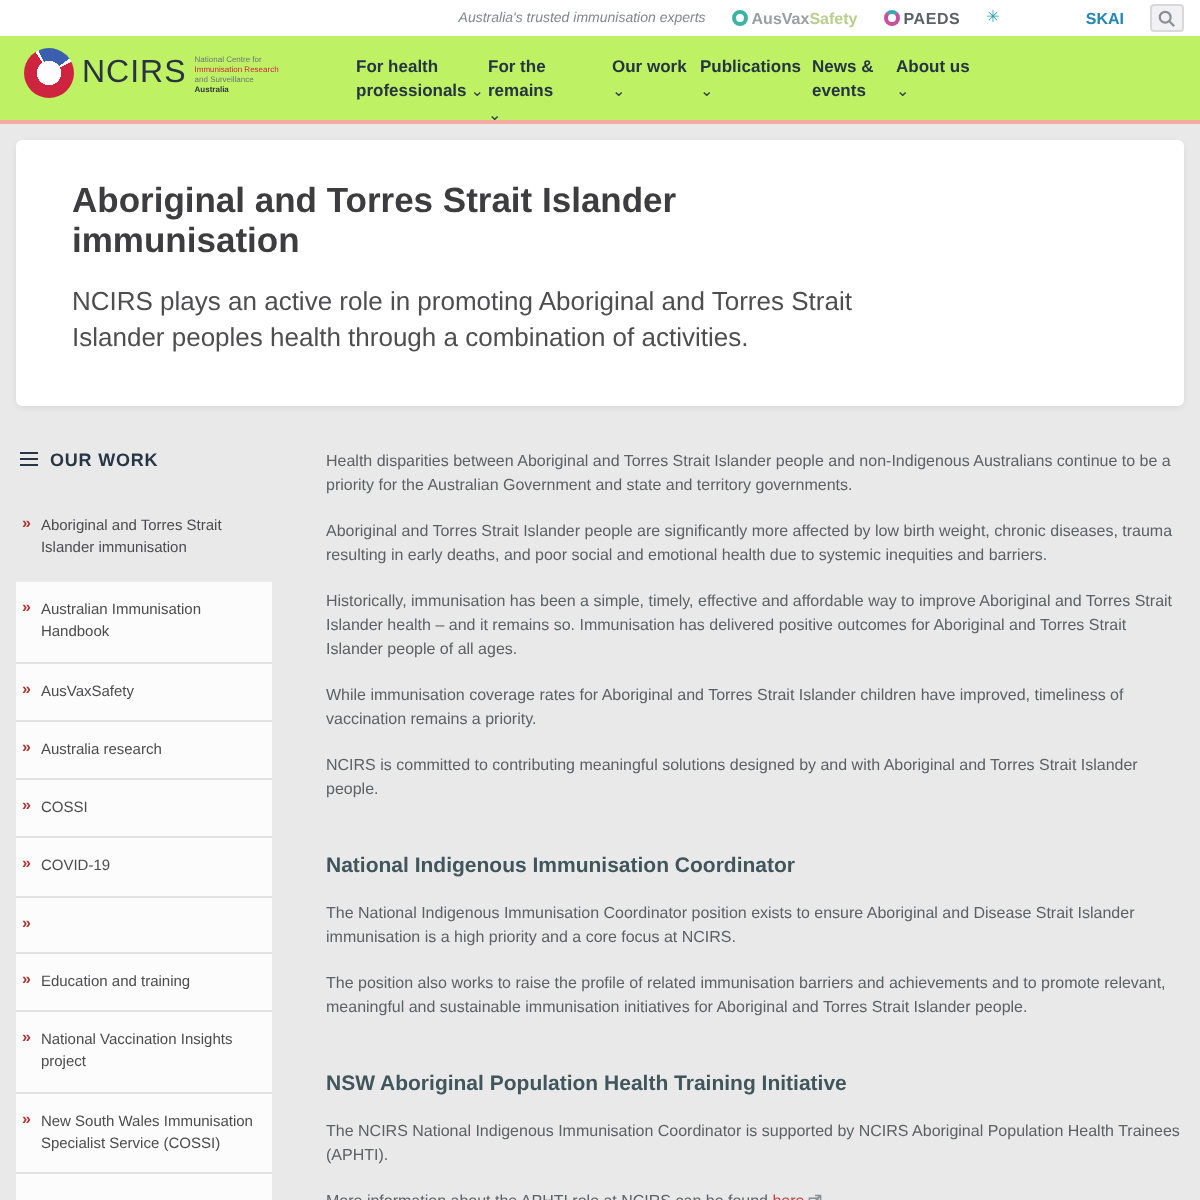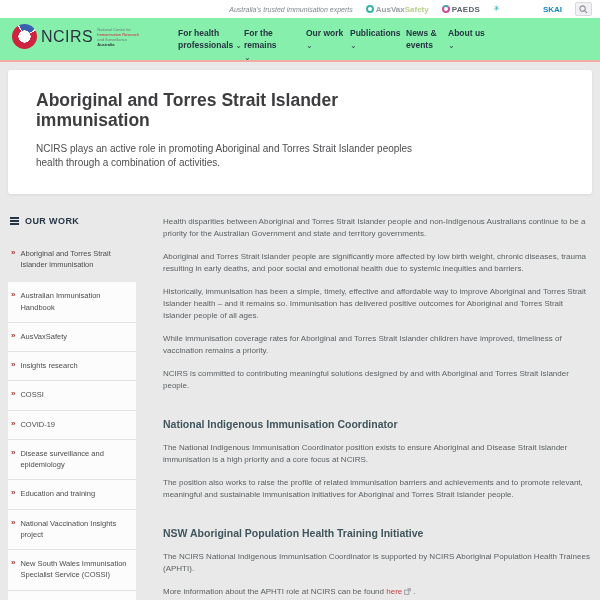--- a/index.html
+++ b/index.html
@@ -15,39 +15,39 @@
   .ring.pink { border:2px solid #c94f9e; border-top-color:#35a8b0; }
   .plogo-text { font-size:8px; font-weight:bold; }
   .ausvax-gray { color:#9aa0a2; }
   .ausvax-green { color:#b9cf8e; }
   .paeds-text { color:#5a6268; letter-spacing:.3px; }
   .skai-icon { color:#2aa0ae; font-size:8px; line-height:1; }
   .skai-text { color:#1f86b5;padding-left:41px; }
   .search-btn { width:17px; height:14px; background:#f1f1f3; border:1px solid #d9d9db; border-radius:2px; display:flex; align-items:center; justify-content:center; cursor:pointer; }
 
   
-  .mainbar { background:#86efac; border-bottom:2px solid #f2aca4; display:flex; align-items:flex-start; padding:6px 10px 16px 12px; height:44px; }
+  .mainbar { background:#bef264; border-bottom:2px solid #f2aca4; display:flex; align-items:flex-start; padding:6px 10px 16px 12px; height:44px; }
   .brand { display:flex; align-items:center; gap:4px; text-decoration:none; cursor:pointer; }
   .swirl { width:25px; height:25px; border-radius:50%; background:
       radial-gradient(circle at center, #fff 0 34%, rgba(0,0,0,0) 35%),
       conic-gradient(from -25deg, #3a5fae 0 80deg, #fff 80deg 88deg, #cf2440 88deg 352deg, #fff 352deg 360deg); }
   .brand-acronym { font-size:16px; font-weight:500; color:#2b3340; letter-spacing:.5px; }
   .brand-sub { display:flex; flex-direction:column; font-size:4px; line-height:1.25; color:#6e7478; }
   .brand-sub .red { color:#cf2440; }
   .brand-sub .bold { color:#2b3340; font-weight:bold; }
   .nav { margin-left:auto; width:412px; display:flex; padding-top:4px; }
   .nav-item { font-size:8.5px; font-weight:bold; color:#263542; line-height:1.4; text-decoration:none; cursor:pointer; }
   .nav-item .chev { display:block; font-size:8px; color:#35424e; font-weight:normal; }
   .nav-item.inline-chev .chev { display:inline; margin-left:2px; }
   .w66{width:66px;} .w62{width:62px;} .w44{width:44px;} .w56{width:56px;} .w42{width:42px;} .w45{width:45px;}
 
   
   .hero { margin:8px 8px 0 8px; background:#fff; border-radius:3px; box-shadow:0 1px 3px rgba(0,0,0,.07); padding:20px 28px 24px 28px; }
   .hero h1 { font-size:17.5px; line-height:1.16; color:#3d3d3f; font-weight:bold; max-width:420px; }
-  .hero p { margin-top:11px; font-size:10px; line-height:1.42; color:#4e4e50; max-width:400px; }
+  .hero p { margin-top:11px; font-size:13px; line-height:1.42; color:#4e4e50; max-width:400px; }
 
   
   .content { display:flex; padding:0 8px; margin-top:20px; gap:27px; align-items:flex-start; }
 
   
   .sidebar { width:128px; flex:none; }
   .sb-head { display:flex; align-items:center; gap:6px; margin:2px 0 14px 2px; }
   .burger { display:flex; flex-direction:column; gap:1.5px; cursor:pointer; }
   .burger i { display:block; width:9px; height:1.5px; background:#273646; }
   .sb-title { font-size:9px; font-weight:bold; color:#273646; letter-spacing:.4px; }
@@ -138,33 +138,32 @@
       <li class="sb-item">
           <span class="sb-chev">»</span>
           <span>Australian Immunisation Handbook</span>
         </li>
       <li class="sb-item">
           <span class="sb-chev">»</span>
           <span>AusVaxSafety</span>
         </li>
       <li class="sb-item">
           <span class="sb-chev">»</span>
-          <span>Insights research</span>
+          <span>Australia research</span>
         </li>
       <li class="sb-item">
           <span class="sb-chev">»</span>
           <span>COSSI</span>
         </li>
       <li class="sb-item">
           <span class="sb-chev">»</span>
           <span>COVID-19</span>
         </li>
       <li class="sb-item">
           <span class="sb-chev">»</span>
-          <span>Disease surveillance and epidemiology</span>
         </li>
       <li class="sb-item">
           <span class="sb-chev">»</span>
           <span>Education and training</span>
         </li>
       <li class="sb-item">
           <span class="sb-chev">»</span>
           <span>National Vaccination Insights project</span>
         </li>
       <li class="sb-item">

